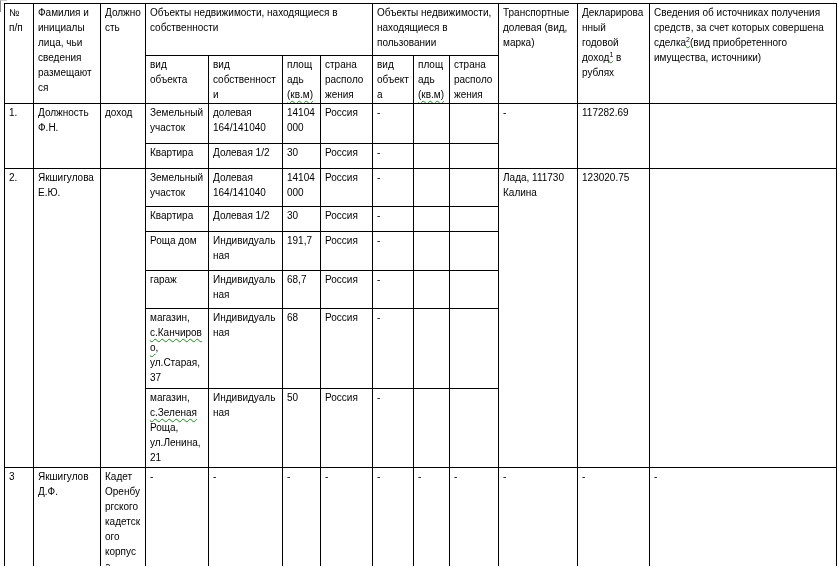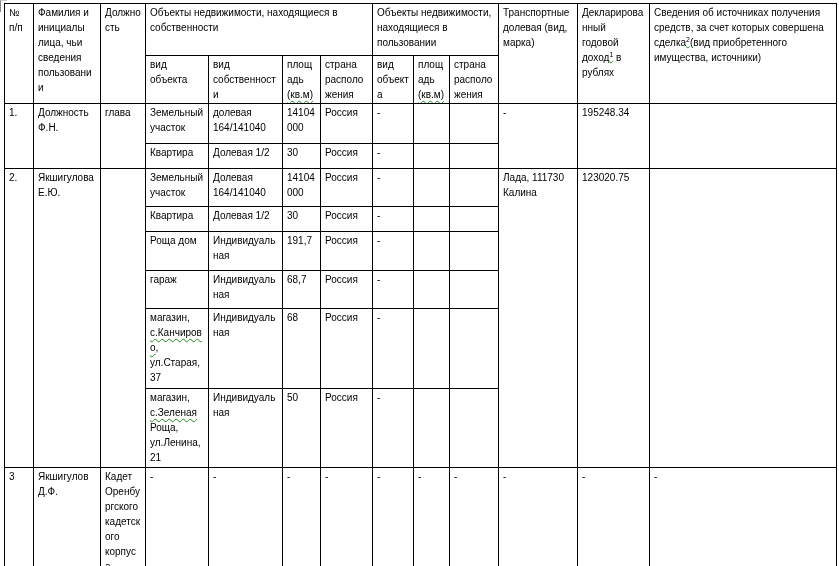--- a/index.html
+++ b/index.html
@@ -69,21 +69,21 @@
     <col style="width:49px">
       <col style="width:79px">
       <col style="width:72px">
     <col style="width:187px">
   </colgroup>
 
   <tbody>
       <tr style="height:52px">
     <th rowspan="2" class="center pre">№
 п/п</th>
-    <th rowspan="2" class="center">Фамилия и инициалы лица, чьи сведения пользовании</th>
+    <th rowspan="2" class="center">Фамилия и инициалы лица, чьи сведения размещаются</th>
     <th rowspan="2" class="center">Должность</th>
     <th colspan="4" class="center">Объекты недвижимости, находящиеся в собственности</th>
     <th colspan="3" class="center">Объекты недвижимости, находящиеся в пользовании</th>
     <th rowspan="2" class="center">Транспортные долевая (вид, марка)</th>
     <th rowspan="2" class="center"><span>Декларированный годовой доход</span><sup class="sq">1</sup><span> в рублях</span></th>
     <th rowspan="2" class="center"><span>Сведения об источниках получения средств, за счет которых совершена сделка</span><sup class="sq">2</sup><span>(вид приобретенного имущества, источники)</span></th>
   </tr>
 
   <tr style="height:48px">
     <th>вид объекта</th>
@@ -91,30 +91,30 @@
     <th><span>площадь </span><span class="sq">(кв.м)</span></th>
     <th>страна расположения</th>
     <th>вид объекта</th>
     <th><span>площадь </span><span class="sq">(кв.м)</span></th>
     <th>страна расположения</th>
   </tr>
 
   <tr style="height:40px">
     <td rowspan="2">1.</td>
     <td rowspan="2">Должность Ф.Н.</td>
-    <td rowspan="2">глава</td>
+    <td rowspan="2">доход</td>
     <td>Земельный участок</td>
     <td>долевая 164/141040</td>
     <td>14104 000</td>
     <td>Россия</td>
     <td>-</td>
     <td></td>
     <td></td>
     <td rowspan="2">-</td>
-    <td rowspan="2">195248.34</td>
+    <td rowspan="2">117282.69</td>
     <td rowspan="2"></td>
   </tr>
 
   <tr style="height:25px">
     <td>Квартира</td>
     <td>Долевая 1/2</td>
     <td>30</td>
     <td>Россия</td>
     <td>-</td>
     <td></td>

